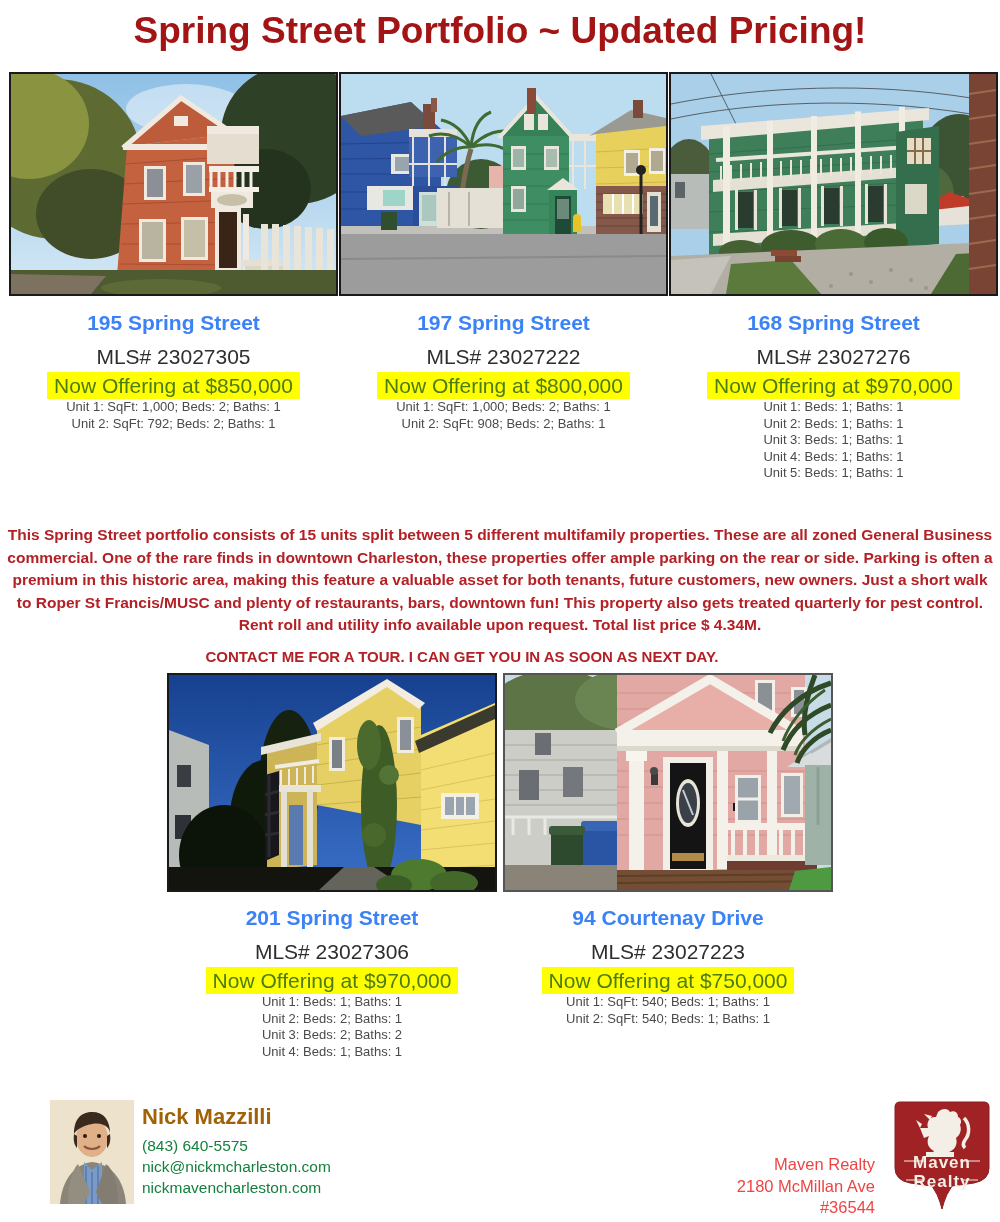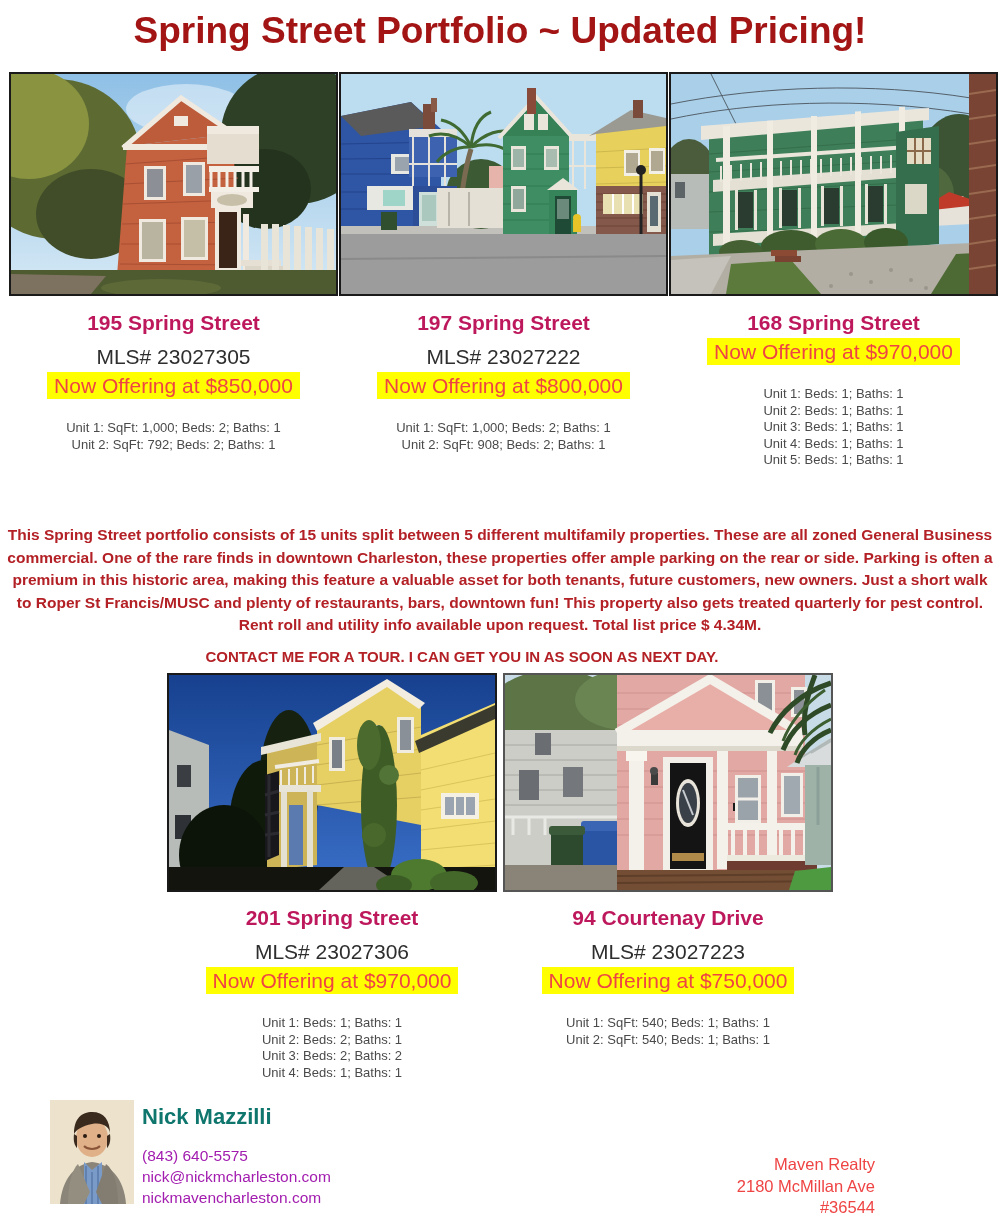--- a/index.html
+++ b/index.html
@@ -10,33 +10,33 @@
   .photo{position:absolute;border:2px solid #1a1a1a;background:#bcd8ec;overflow:hidden;}
   .photo svg{display:block;}
   .ph1{left:9px;top:72px;width:325px;height:220px;}
   .ph2{left:339px;top:72px;width:325px;height:220px;}
   .ph3{left:669px;top:72px;width:325px;height:220px;}
   .ph4{left:167px;top:673px;width:326px;height:215px;}
   .ph5{left:503px;top:673px;width:326px;height:215px;border-color:#555;}
   .prop-col{position:absolute;width:329px;text-align:center;}
   .c1{left:9px;top:310px;}  .c2{left:339px;top:310px;}  .c3{left:669px;top:310px;}
   .c4{left:167px;top:905px;width:330px;} .c5{left:503px;top:905px;width:330px;}
-  .addr{font-size:21px;font-weight:bold;color:#be185d;line-height:25px;}
+  .addr{font-size:21px;font-weight:bold;color:#3b82f6;line-height:25px;}
   .mls{font-size:21px;font-weight:400;color:#2e2e2e;line-height:25px;margin-top:9px;}
-  .price{display:inline-block;margin-top:3px;background:#FFFF00;color:#ef4444;
+  .price{display:inline-block;margin-top:3px;background:#FFFF00;color:#4d7c0f;
          font-size:21px;padding:1px 7px;line-height:25px;}
-  .units{margin-top:21px;font-size:13px;color:#4a4a4a;line-height:16.5px;}
+  .units{font-size:13px;color:#4a4a4a;line-height:16.5px;}
   .desc{position:absolute;top:524px;left:6px;width:988px;text-align:center;
         font-size:15.5px;font-weight:bold;color:#B32025;line-height:22.5px;}
   .contact{position:absolute;top:648px;left:0;width:924px;text-align:center;
         font-size:15px;font-weight:bold;color:#B32025;}
   .agent-photo{position:absolute;left:50px;top:1100px;width:84px;height:104px;overflow:hidden;}
   .agent-info{position:absolute;left:142px;top:1104px;text-align:left;}
-  .agent-name{font-size:22px;font-weight:bold;color:#0f766e;line-height:26px;margin-bottom:15px;}
-  .agent-line{font-size:15.5px;color:#a21caf;line-height:21px;}
+  .agent-name{font-size:22px;font-weight:bold;color:#a16207;line-height:26px;margin-bottom:5px;}
+  .agent-line{font-size:15.5px;color:#15803d;line-height:21px;}
   .brokerage{position:absolute;left:560px;top:1106px;width:315px;text-align:right;
         font-size:16.5px;color:#ef4444;line-height:21.5px;margin-top:48px;}
   .logo{position:absolute;left:886px;top:1098px;width:112px;height:114px;}
 </style>
 </head>
 <body>
 
 <div id="page">
 
   <div class="title">Spring Street Portfolio ~ Updated Pricing!</div>
@@ -378,20 +378,21 @@
     <div class="mls">MLS# 23027222</div>
     <div><span class="price">Now Offering at $800,000</span></div>
     <div class="units">
       <div class="unit">Unit 1: SqFt: 1,000; Beds: 2; Baths: 1</div>
       <div class="unit">Unit 2: SqFt: 908; Beds: 2; Baths: 1</div>
     </div>
   </div>
 
   <div class="prop-col c3">
     <div class="addr">168 Spring Street</div>
+    <div class="mls">MLS# 23027276</div>
     <div><span class="price">Now Offering at $970,000</span></div>
     <div class="units">
       <div class="unit">Unit 1: Beds: 1; Baths: 1</div>
       <div class="unit">Unit 2: Beds: 1; Baths: 1</div>
       <div class="unit">Unit 3: Beds: 1; Baths: 1</div>
       <div class="unit">Unit 4: Beds: 1; Baths: 1</div>
       <div class="unit">Unit 5: Beds: 1; Baths: 1</div>
     </div>
   </div>
 
@@ -652,14 +653,32 @@
     <div class="agent-line">nickmavencharleston.com</div>
   </div>
 
   <div class="brokerage">
     <div>Maven Realty</div>
     <div>2180 McMillan Ave</div>
     <div>#36544</div>
     <div>Charleston, SC 29405</div>
   </div>
 
+  <div class="logo">
+    <svg width="112" height="114" viewBox="0 0 112 114">
+      <path d="M14,4 H98 Q103,4 103,9 V70 Q103,82 88,85 L66,88 Q60,97 58,104 L56,111 L54,104 Q52,97 46,88 L24,85 Q9,82 9,70 V9 Q9,4 14,4 Z" fill="#A02225" stroke="#8a1c1f" stroke-width="1"></path>
+      <g fill="#f4efe6">
+        <path d="M52,14 C56,10 62,10 64,14 C68,12 72,14 72,19 C75,20 76,24 74,27 C76,32 74,37 70,40 C72,46 69,52 63,54 L66,58 L44,58 L48,53 C42,50 40,44 43,38 L38,40 L34,30 L42,30 C40,24 44,18 50,19 Z"></path>
+        <rect x="40" y="54" width="28" height="5"></rect>
+        <path d="M44,22 L38,16 L46,18 Z"></path>
+        <path d="M36,26 L30,22 L34,30 Z"></path>
+      </g>
+      <path d="M78,20 C84,26 84,36 79,42 C77,45 77,48 79,50" stroke="#f4efe6" stroke-width="3.5" fill="none"></path>
+      <text x="56" y="70" text-anchor="middle" font-family="Liberation Sans, sans-serif" font-size="17" font-weight="bold" fill="#f4efe6" letter-spacing="1">Maven</text>
+      <text x="56" y="89" text-anchor="middle" font-family="Liberation Sans, sans-serif" font-size="17" font-weight="bold" fill="#f4efe6" letter-spacing="1">Realty</text>
+      <line x1="18" y1="63" x2="38" y2="63" stroke="#f4efe6" stroke-width="1"></line>
+      <line x1="74" y1="63" x2="94" y2="63" stroke="#f4efe6" stroke-width="1"></line>
+      <line x1="20" y1="82" x2="36" y2="82" stroke="#f4efe6" stroke-width="1"></line>
+      <line x1="76" y1="82" x2="92" y2="82" stroke="#f4efe6" stroke-width="1"></line>
+    </svg>
+  </div>
 
 </div>
 
 </body></html>

